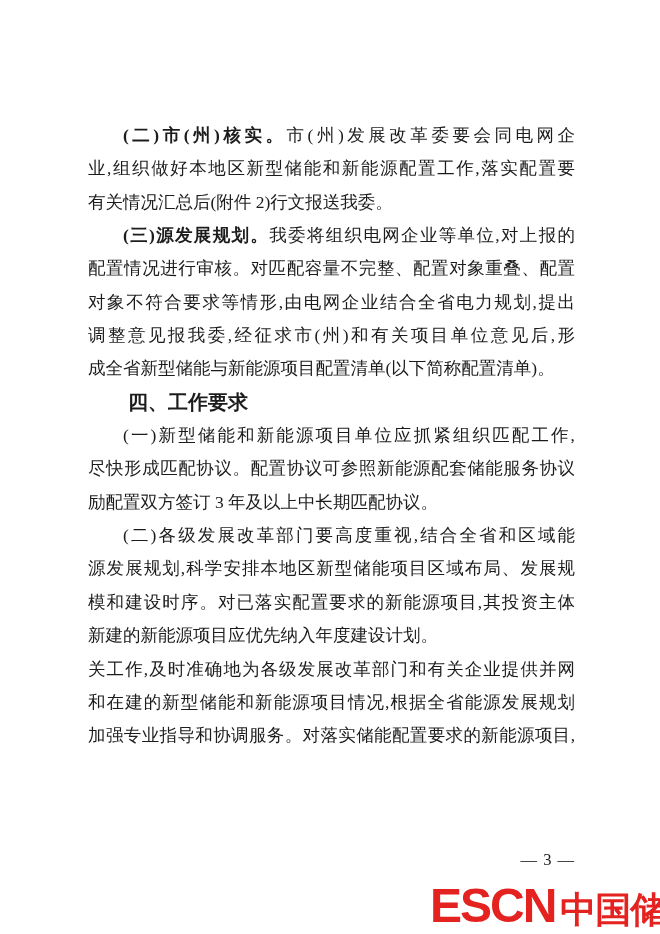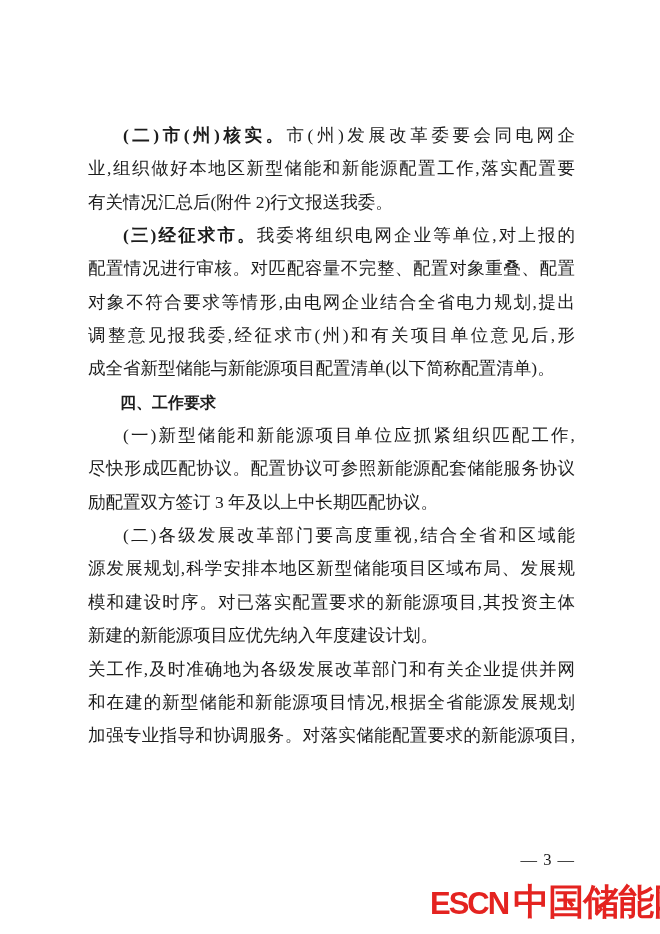--- a/index.html
+++ b/index.html
@@ -34,21 +34,21 @@
   }
   .line.end {
     text-align-last: left;
     white-space: normal;
   }
   .indent { text-indent: 2em; }
   .lead { font-weight: bold; }
   .heading {
     font-weight: bold;
     font-family: "Liberation Sans", "DejaVu Sans", sans-serif;
-    font-size: 16px;
+    font-size: 20px;
   }
   .page-number {
     position: absolute;
     top: 850px;
     left: 0;
     width: 575px;
     text-align: right;
     font-size: 16.5px;
     letter-spacing: 1px;
     color: var(--text);
@@ -56,21 +56,21 @@
   .logo {
     position: absolute;
     top: 878px;
     left: 430px;
     white-space: nowrap;
     color: var(--logo-red);
     font-weight: 900;
   }
   .logo-latin {
     font-family: "Liberation Sans", "DejaVu Sans", sans-serif;
-    font-size: 31px;
+    font-size: 48px;
     font-weight: 900;
     letter-spacing: -2px;
   }
   .logo-cn {
     font-family: "Liberation Sans", "DejaVu Sans", sans-serif;
     font-size: 36px;
     font-weight: 900;
     margin-left: 5px;
     letter-spacing: -1px;
   }
@@ -79,21 +79,21 @@
 <body>
 
 <div class="page">
 
   <div class="content">
 
     <div class="line indent"><span class="lead">(二)市(州)核实。</span><span>市(州)发展改革委要会同电网企</span></div>
     <div class="line">业,组织做好本地区新型储能和新能源配置工作,落实配置要</div>
     <div class="line end">有关情况汇总后(附件 2)行文报送我委。</div>
 
-    <div class="line indent"><span class="lead">(三)经征求市。</span><span>我委将组织电网企业等单位,对上报的</span></div>
+    <div class="line indent"><span class="lead">(三)源发展规划。</span><span>我委将组织电网企业等单位,对上报的</span></div>
     <div class="line">配置情况进行审核。对匹配容量不完整、配置对象重叠、配置</div>
     <div class="line">对象不符合要求等情形,由电网企业结合全省电力规划,提出</div>
     <div class="line">调整意见报我委,经征求市(州)和有关项目单位意见后,形</div>
     <div class="line end">成全省新型储能与新能源项目配置清单(以下简称配置清单)。</div>
 
     <div class="line indent heading end">四、工作要求</div>
 
     <div class="line indent">(一)新型储能和新能源项目单位应抓紧组织匹配工作,</div>
     <div class="line">尽快形成匹配协议。配置协议可参照新能源配套储能服务协议</div>
     <div class="line end">励配置双方签订 3 年及以上中长期匹配协议。</div>

